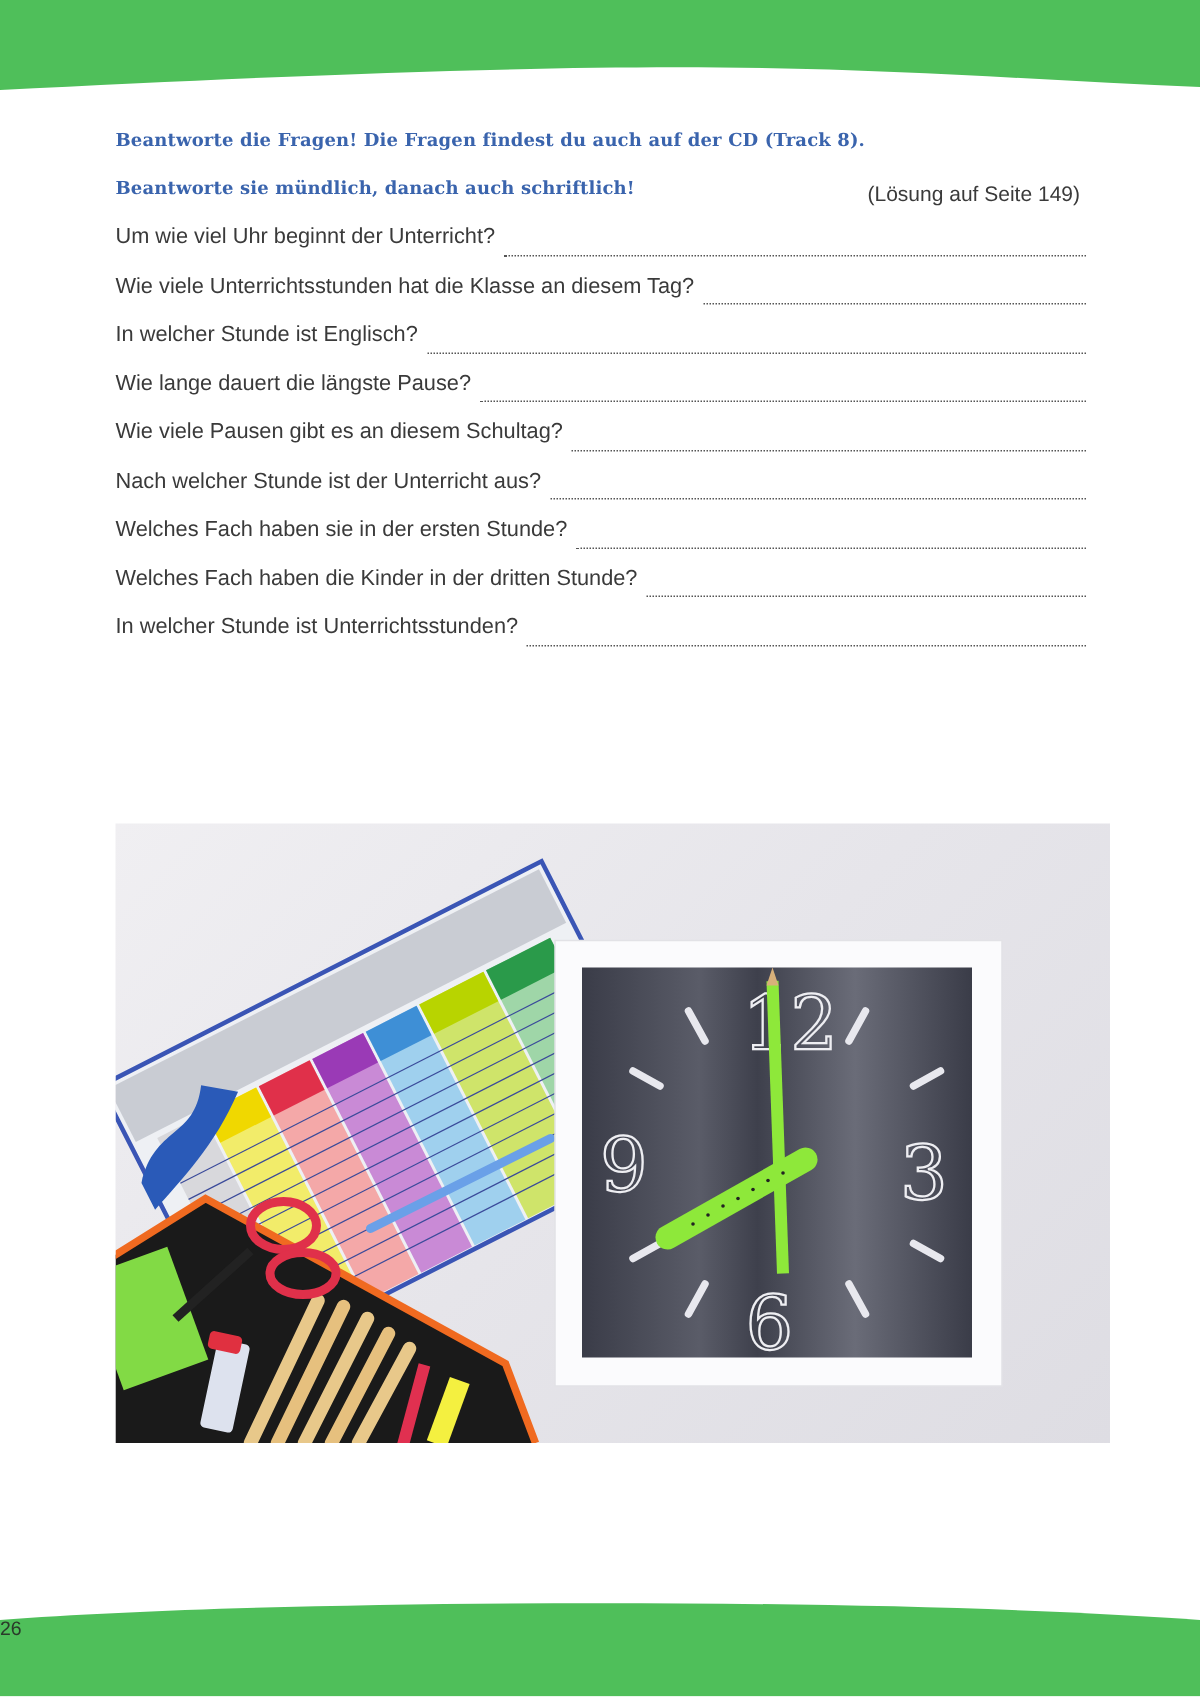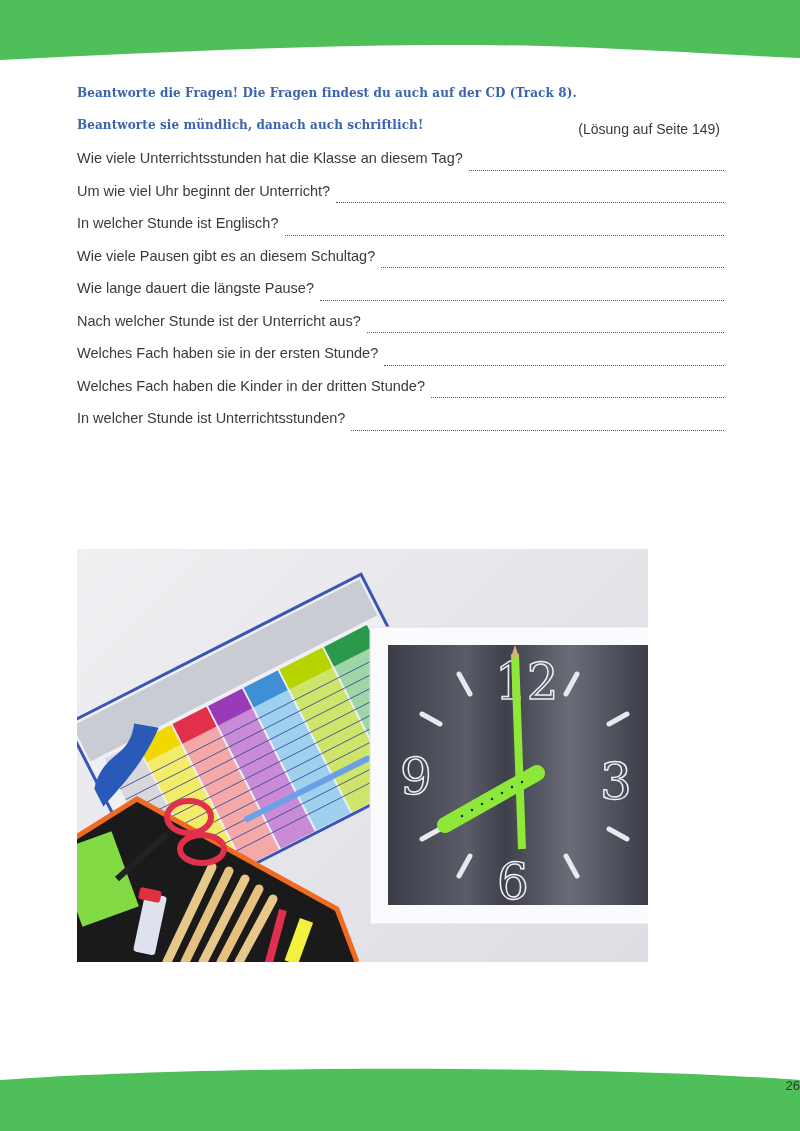--- a/index.html
+++ b/index.html
@@ -29,62 +29,62 @@
       display: flex; align-items: baseline; height: 32.5px;
       font-size: 14.5px; color: #3a3a3a;
     }
     .q-text { white-space: nowrap; padding-right: 6px; }
     .q-dots {
       flex: 1; height: 1px; align-self: flex-end; margin-bottom: 12px;
       border-bottom: 1.5px dotted #555;
     }
 
     .photo {
-      position: absolute; left: 77px; top: 549px; width: 571px; height: 413px;
+      position: absolute; left: 77px; top: 549px; width: 663px; height: 413px;
       background: linear-gradient(135deg, #f0eff2 0%, #e6e5ea 50%, #dedde3 100%);
       overflow: hidden;
       text-decoration: underline;
     }
     .photo svg { position: absolute; left: 0; top: 0; }
 
     .page-number {
-      position: absolute; top: 1078px; left: 0; width: 800px; text-align: right;
+      position: absolute; top: 1078px; left: 0; width: 800px; text-align: left;
       font-size: 13px; color: #2a3a2a;
     }
   </style>
 </head>
 <body>
 
 <svg class="band-top" width="800" height="70" viewBox="0 0 800 70">
   <path d="M0 0 H800 V58 C700 54 600 46 480 45 C350 44 200 50 0 60 Z" fill="#4fbf5a"></path>
 </svg>
 
 <div class="heading h1">Beantworte die Fragen! Die Fragen findest du auch auf der CD (Track 8).</div>
 <div class="heading h2">Beantworte sie mündlich, danach auch schriftlich!</div>
 <div class="solution-note">(Lösung auf Seite 149)</div>
 
 <div class="questions">
   <div class="q-row">
+    <span class="q-text">Um wie viel Uhr beginnt der Unterricht?</span>
+    <span class="q-dots"></span>
+  </div>
+  <div class="q-row">
     <span class="q-text">Wie viele Unterrichtsstunden hat die Klasse an diesem Tag?</span>
     <span class="q-dots"></span>
   </div>
   <div class="q-row">
-    <span class="q-text">Um wie viel Uhr beginnt der Unterricht?</span>
-    <span class="q-dots"></span>
-  </div>
-  <div class="q-row">
     <span class="q-text">In welcher Stunde ist Englisch?</span>
     <span class="q-dots"></span>
   </div>
   <div class="q-row">
+    <span class="q-text">Wie lange dauert die längste Pause?</span>
+    <span class="q-dots"></span>
+  </div>
+  <div class="q-row">
     <span class="q-text">Wie viele Pausen gibt es an diesem Schultag?</span>
-    <span class="q-dots"></span>
-  </div>
-  <div class="q-row">
-    <span class="q-text">Wie lange dauert die längste Pause?</span>
     <span class="q-dots"></span>
   </div>
   <div class="q-row">
     <span class="q-text">Nach welcher Stunde ist der Unterricht aus?</span>
     <span class="q-dots"></span>
   </div>
   <div class="q-row">
     <span class="q-text">Welches Fach haben sie in der ersten Stunde?</span>
     <span class="q-dots"></span>
   </div>

